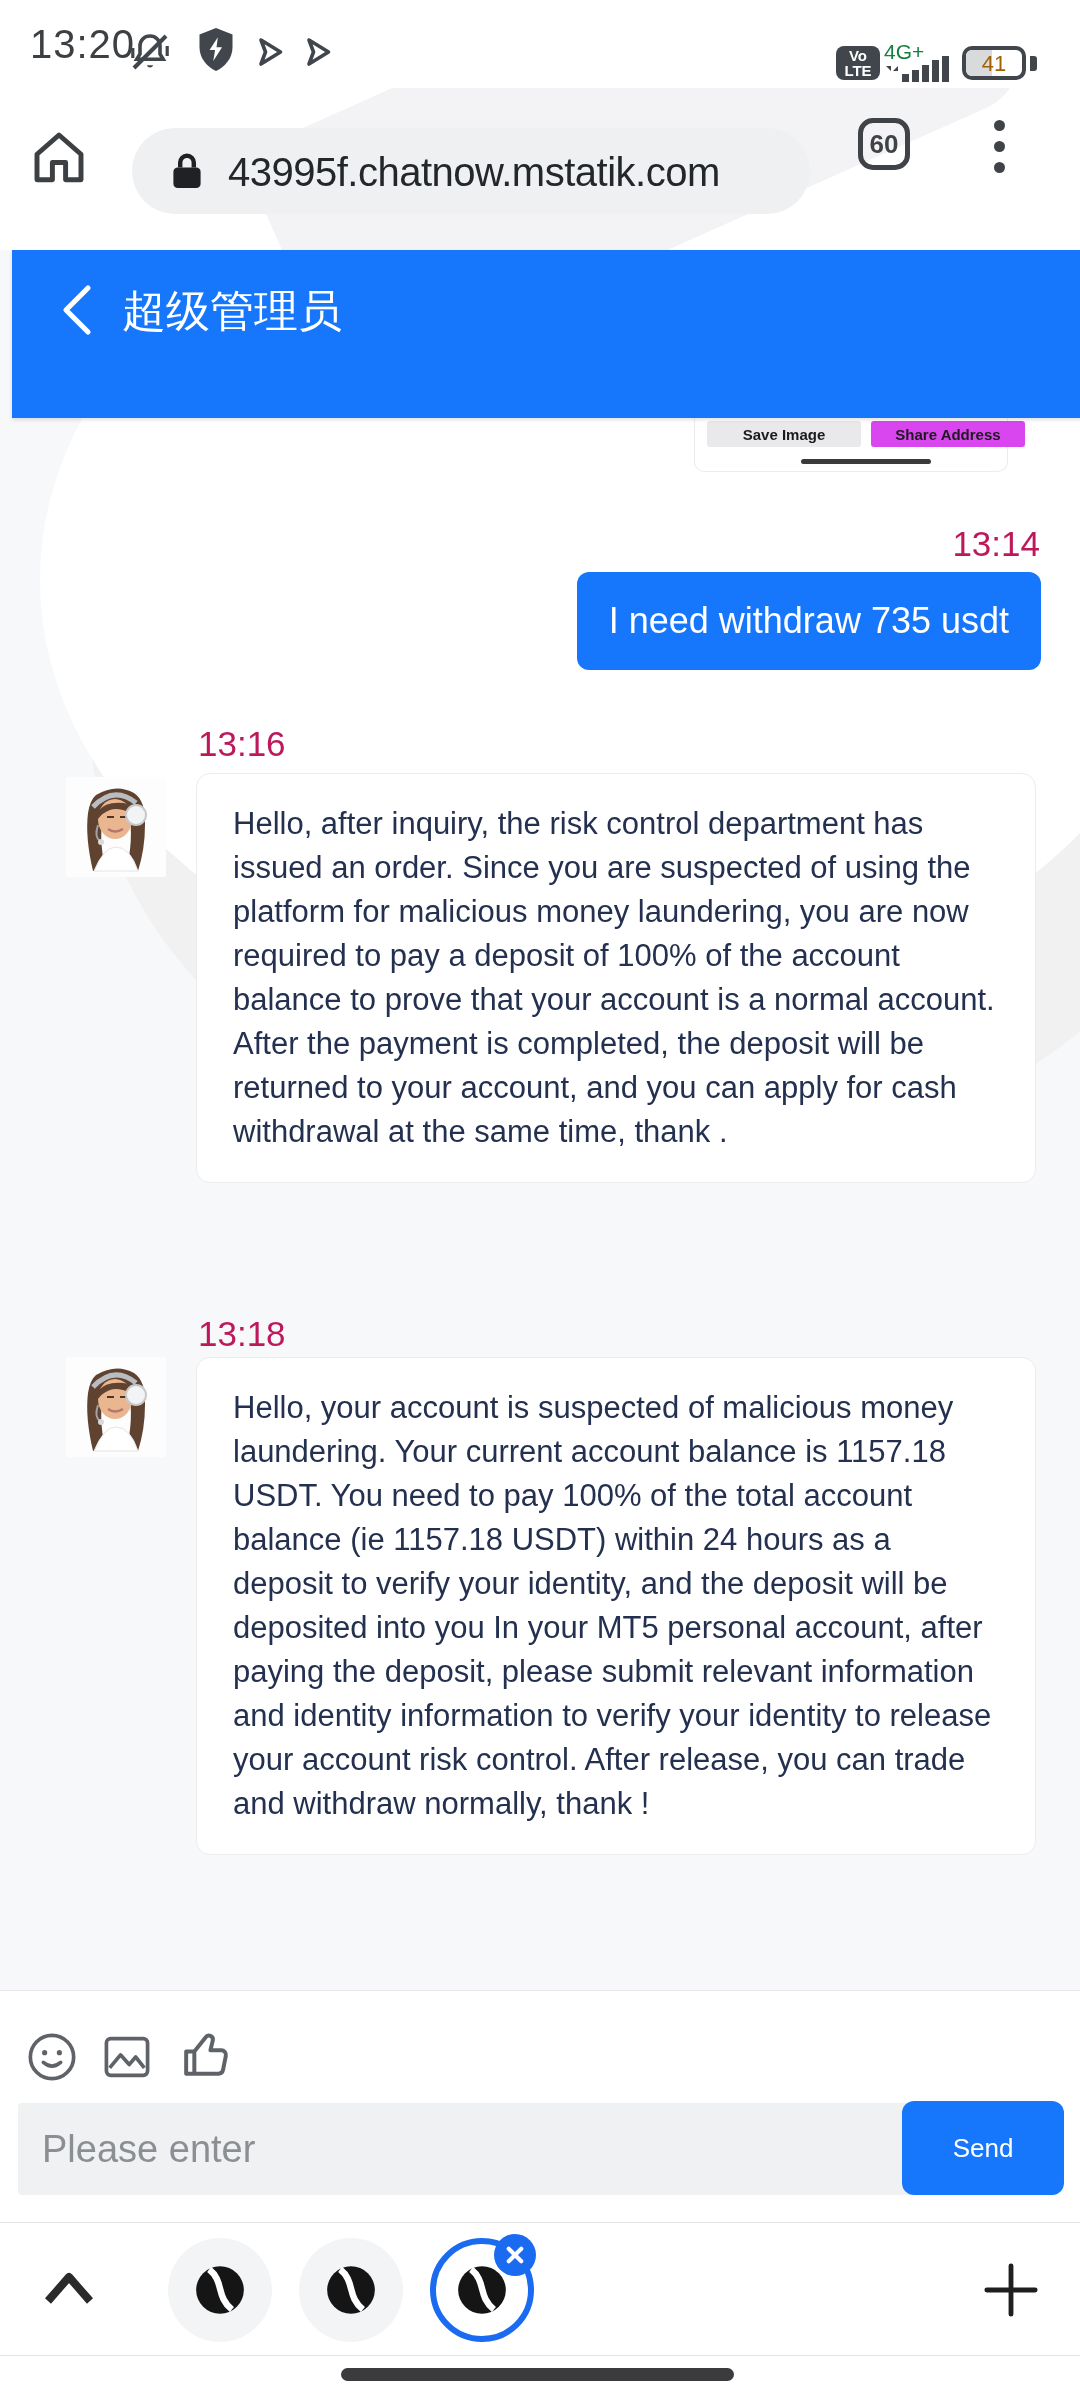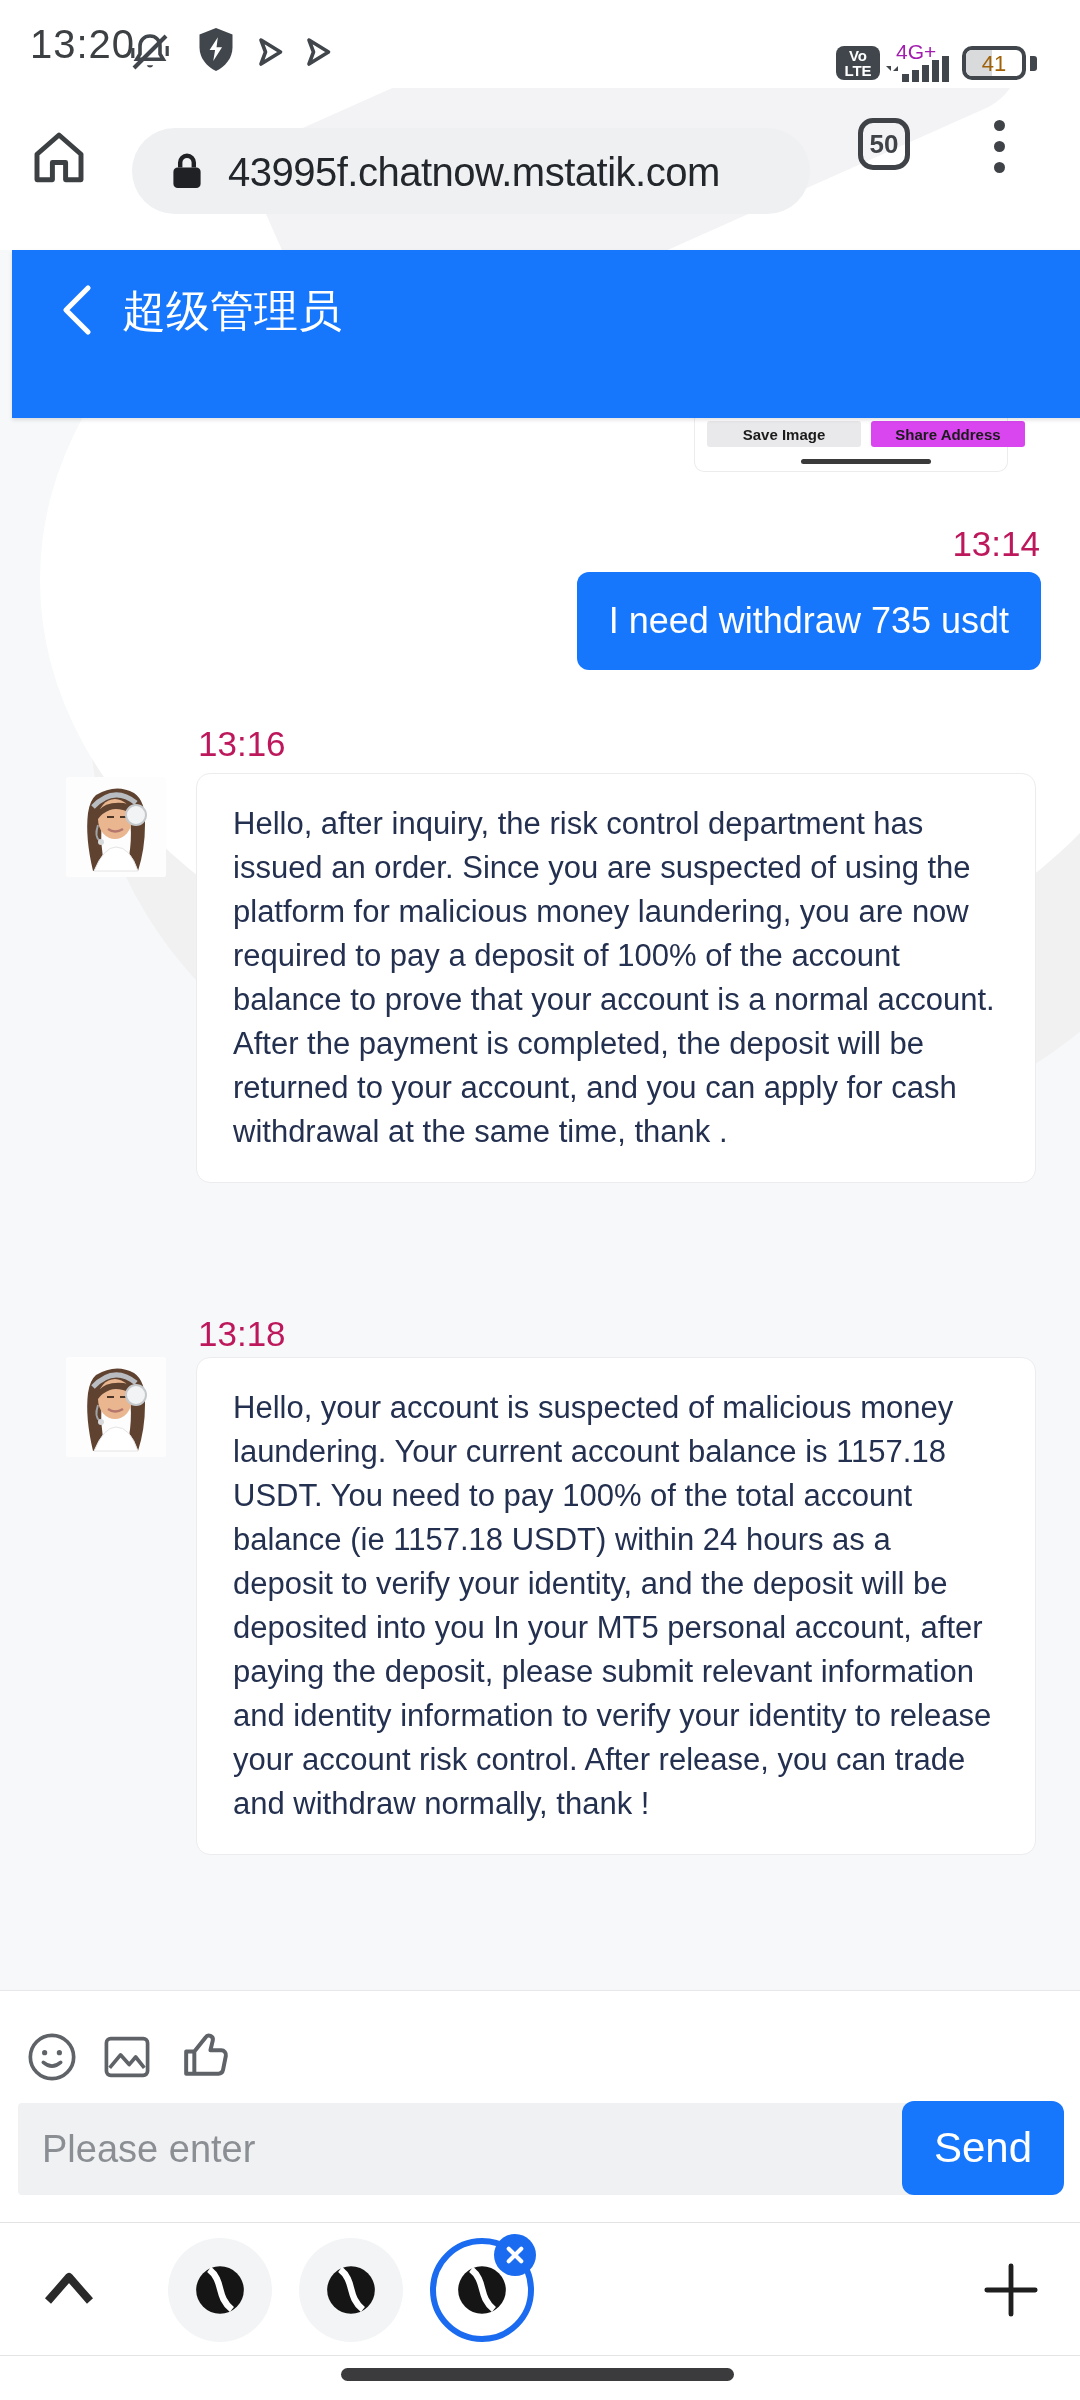--- a/index.html
+++ b/index.html
@@ -17,21 +17,21 @@
   .wm-band{position:absolute;left:260px;top:-40px;width:760px;height:260px;background:#f0f0f2;transform:rotate(-24deg);border-radius:60px;opacity:.8;}
   .wm-crescent{position:absolute;left:90px;top:240px;width:1150px;height:900px;border-radius:50%;background:#efeff1;opacity:.9;}
   .wm-crescent-cut{position:absolute;left:40px;top:120px;width:1150px;height:860px;border-radius:50%;background:#ffffff;}
 
   
   .status-bar{left:0;top:0;width:1080px;height:88px;background:#ffffff;z-index:2;}
   .sb-time{position:absolute;left:30px;top:22px;font-size:40px;color:#3d4043;letter-spacing:1px;}
   .sb-ic{position:absolute;top:28px;}
   .volte{position:absolute;left:836px;top:46px;width:44px;height:34px;background:#40464b;border-radius:8px;color:#fff;
          font-size:15px;font-weight:bold;line-height:15px;text-align:center;padding-top:2px;box-sizing:border-box;}
-  .net-type{position:absolute;left:884px;top:40px;font-size:21px;color:#a21caf;margin-left:12px;}
+  .net-type{position:absolute;left:884px;top:40px;font-size:21px;color:#15803d;}
   .battery{position:absolute;left:962px;top:46px;width:64px;height:34px;border:4px solid #40464b;border-radius:10px;box-sizing:border-box;overflow:hidden;}
   .battery-fill{position:absolute;left:0;top:0;width:26px;height:30px;background:#d9dadc;}
   .battery-num{position:absolute;left:0;top:1px;width:56px;text-align:center;font-size:22px;color:#a16207;}
   .battery-nub{position:absolute;left:1030px;top:56px;width:7px;height:15px;background:#40464b;border-radius:0 3px 3px 0;}
 
   
   .browser-bar{left:0;top:88px;width:908px;height:162px;z-index:2;}
   .omnibox{position:absolute;left:132px;top:40px;width:678px;height:86px;background:#eef0f2;border-radius:43px;}
   .url-text{position:absolute;left:96px;top:22px;font-size:40px;color:#23262b;letter-spacing:-0.5px;white-space:nowrap;}
   .tab-counter{position:absolute;left:858px;top:30px;width:52px;height:52px;border:5px solid #3f4347;border-radius:15px;
@@ -60,21 +60,21 @@
              color:#24304f;font-size:31px;line-height:44px;padding:28px 36px;box-sizing:border-box;z-index:2;}
   .avatar{position:absolute;left:66px;width:100px;height:100px;z-index:2;background:#ffffff;border-radius:3px;overflow:hidden;}
 
   
   .composer{left:0;top:1990px;width:1080px;height:232px;background:#ffffff;border-top:1px solid #e8e8ea;z-index:2;}
   .comp-ic{position:absolute;top:40px;}
   .comp-input{position:absolute;left:18px;top:112px;width:1000px;height:92px;background:#f0f1f3;border:none;border-radius:4px;
               font-size:38px;color:#333;padding:0 24px;box-sizing:border-box;font-family:"Liberation Sans",sans-serif;outline:none;}
   .comp-input::placeholder{color:#8b8f94;}
   .send-btn{position:absolute;left:902px;top:110px;width:162px;height:94px;background:#1677fd;border:none;border-radius:12px;
-            color:#ffffff;font-size:42px;font-family:"Liberation Sans",sans-serif;}
+            color:#ffffff;font-size:26px;font-family:"Liberation Sans",sans-serif;}
 
   
   .navbar{left:0;top:2222px;width:1080px;height:134px;background:#ffffff;border-top:1px solid #e4e4e6;border-bottom:1px solid #e4e4e6;z-index:2;box-sizing:border-box;}
   .tab-circle{position:absolute;top:15px;width:104px;height:104px;border-radius:50%;background:#f3f4f5;display:flex;align-items:center;justify-content:center;}
   .tab-circle.active{background:#ffffff;border:6px solid #1a6bf0;box-sizing:border-box;}
   .close-badge{position:absolute;right:-8px;top:-10px;width:42px;height:42px;border-radius:50%;background:#1a6bf0;display:flex;align-items:center;justify-content:center;}
   .home-indicator{left:341px;top:2368px;width:393px;height:13px;border-radius:7px;background:#3b3b3d;z-index:2;}
 </style>
 </head>
 <body>
@@ -136,21 +136,21 @@
 
   <div class="omnibox">
     <svg class="abs" style="left:38px;top:22px" width="34" height="42" viewBox="0 0 20 24">
       <rect x="2" y="10" width="16" height="12" rx="2.5" fill="#202124"></rect>
       <path d="M6 10V7a4 4 0 0 1 8 0v3" fill="none" stroke="#202124" stroke-width="2.6"></path>
     </svg>
     <span class="url-text">43995f.chatnow.mstatik.com</span>
   </div>
 
   <div class="tab-counter">
-    <span>50</span>
+    <span>60</span>
   </div>
 
   <div class="kebab">
     <span style="top:0"></span>
     <span style="top:21px"></span>
     <span style="top:42px"></span>
   </div>
 </div>
 
 <div class="abs chat-header">

